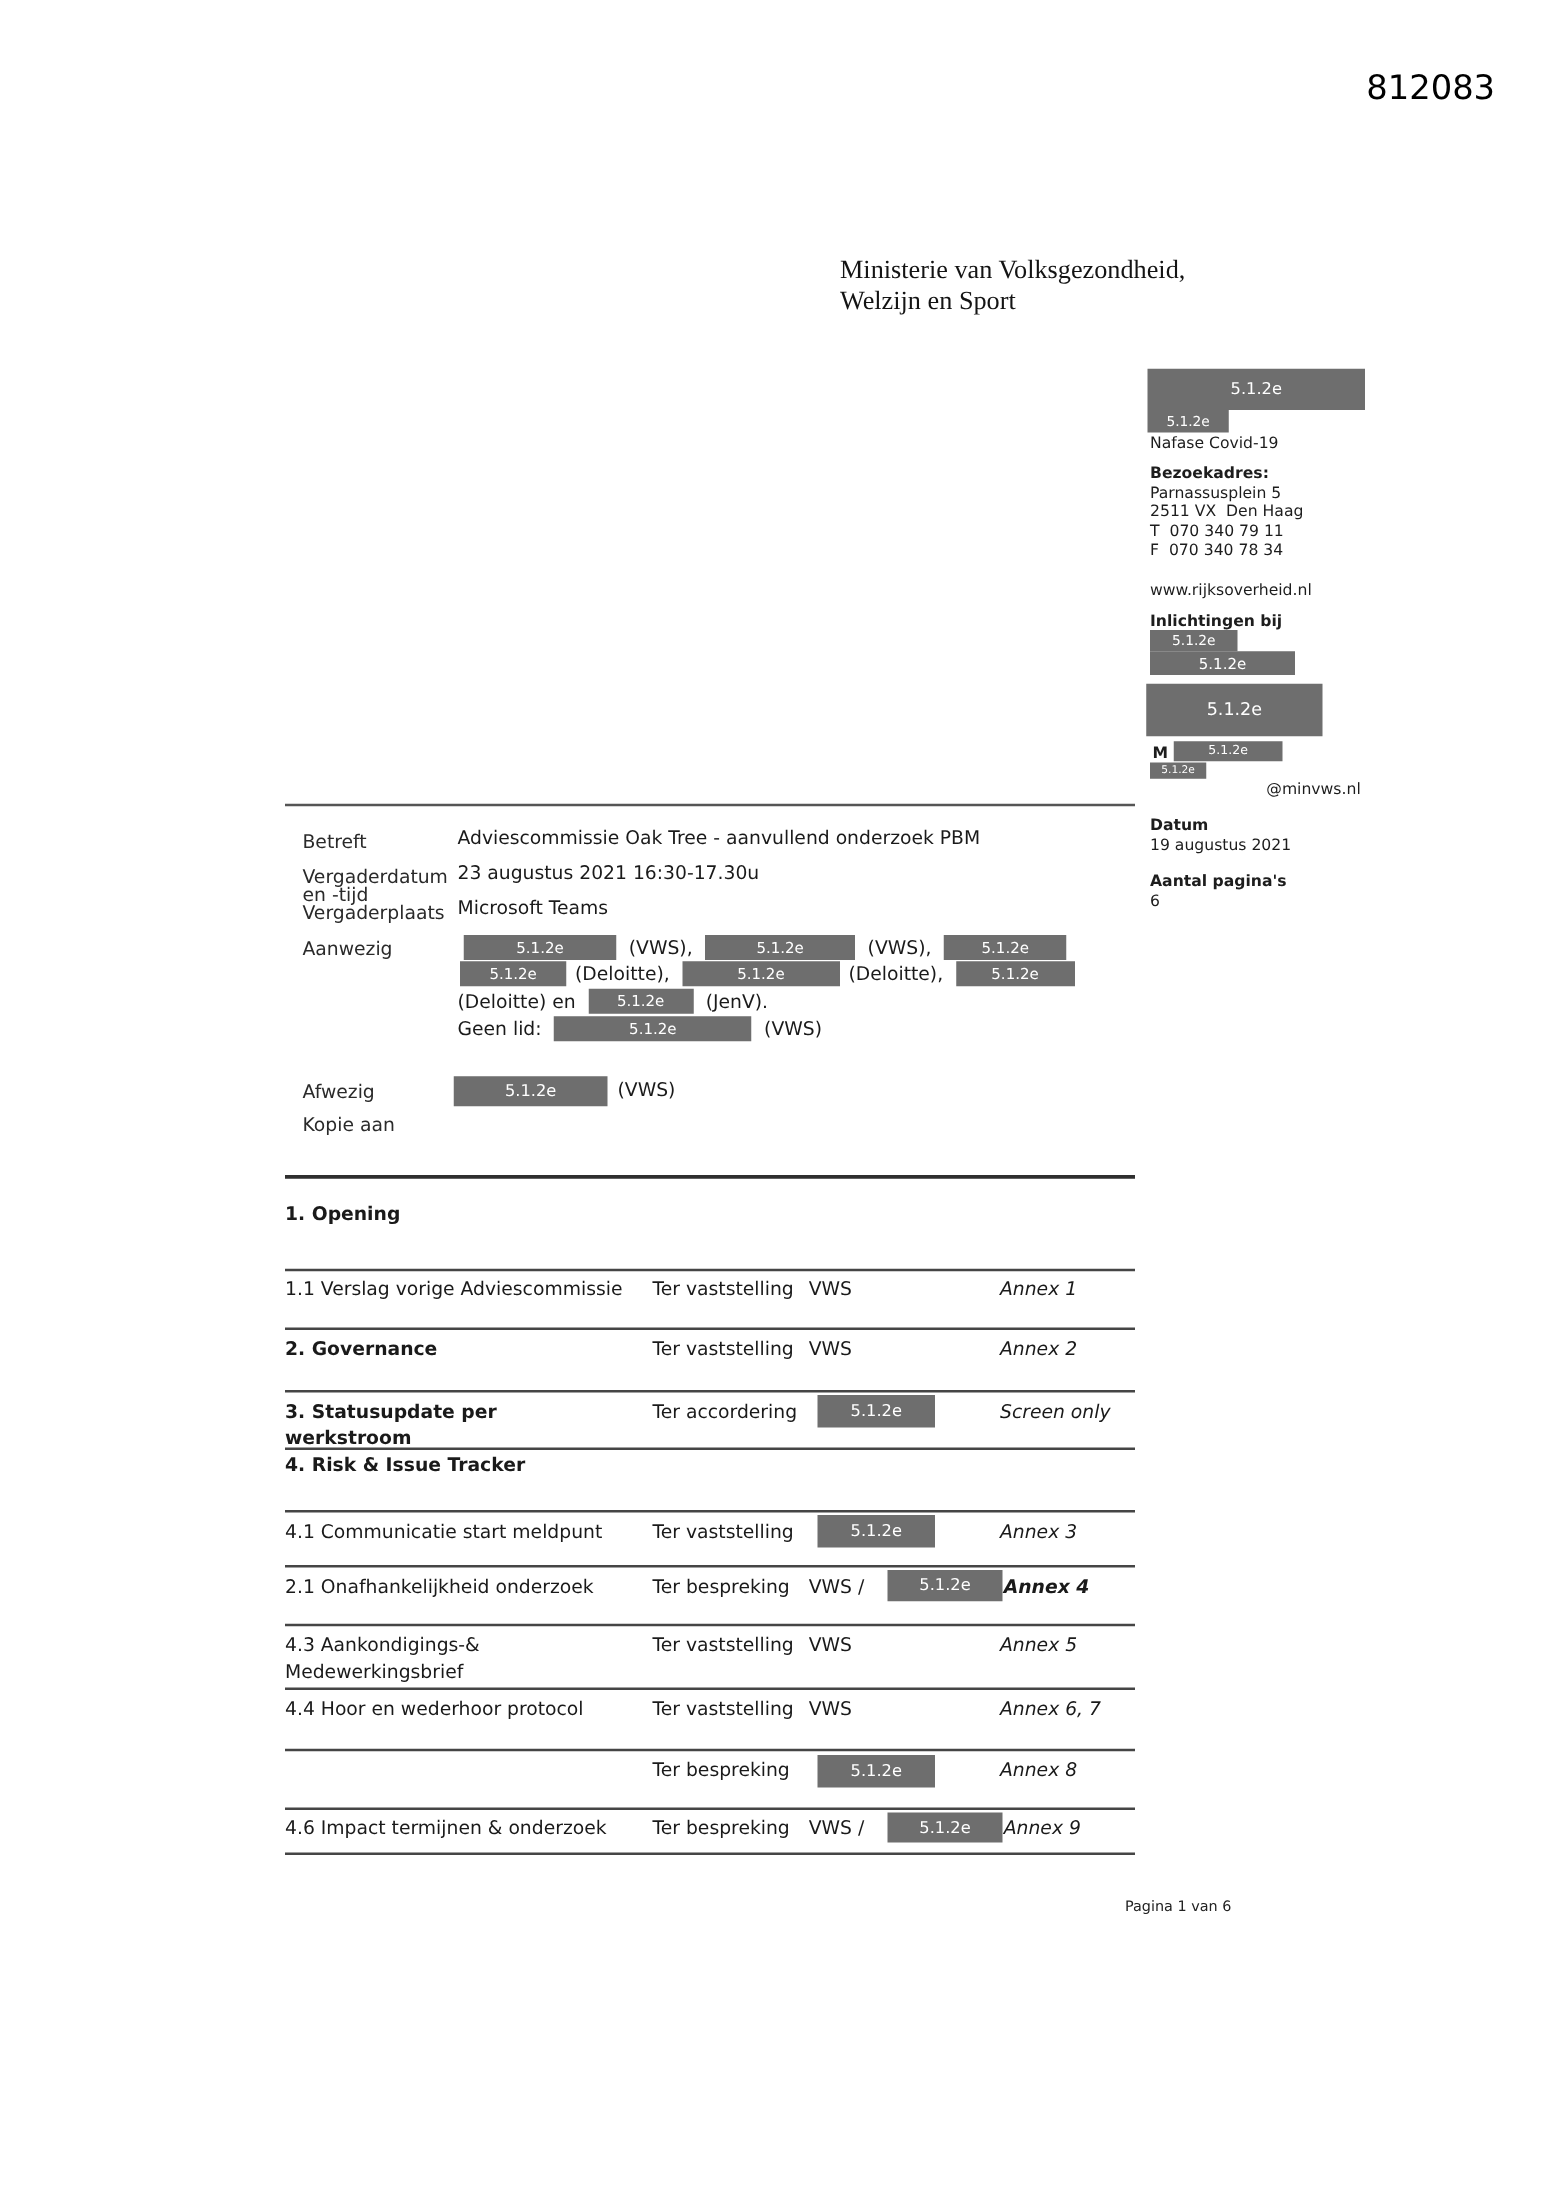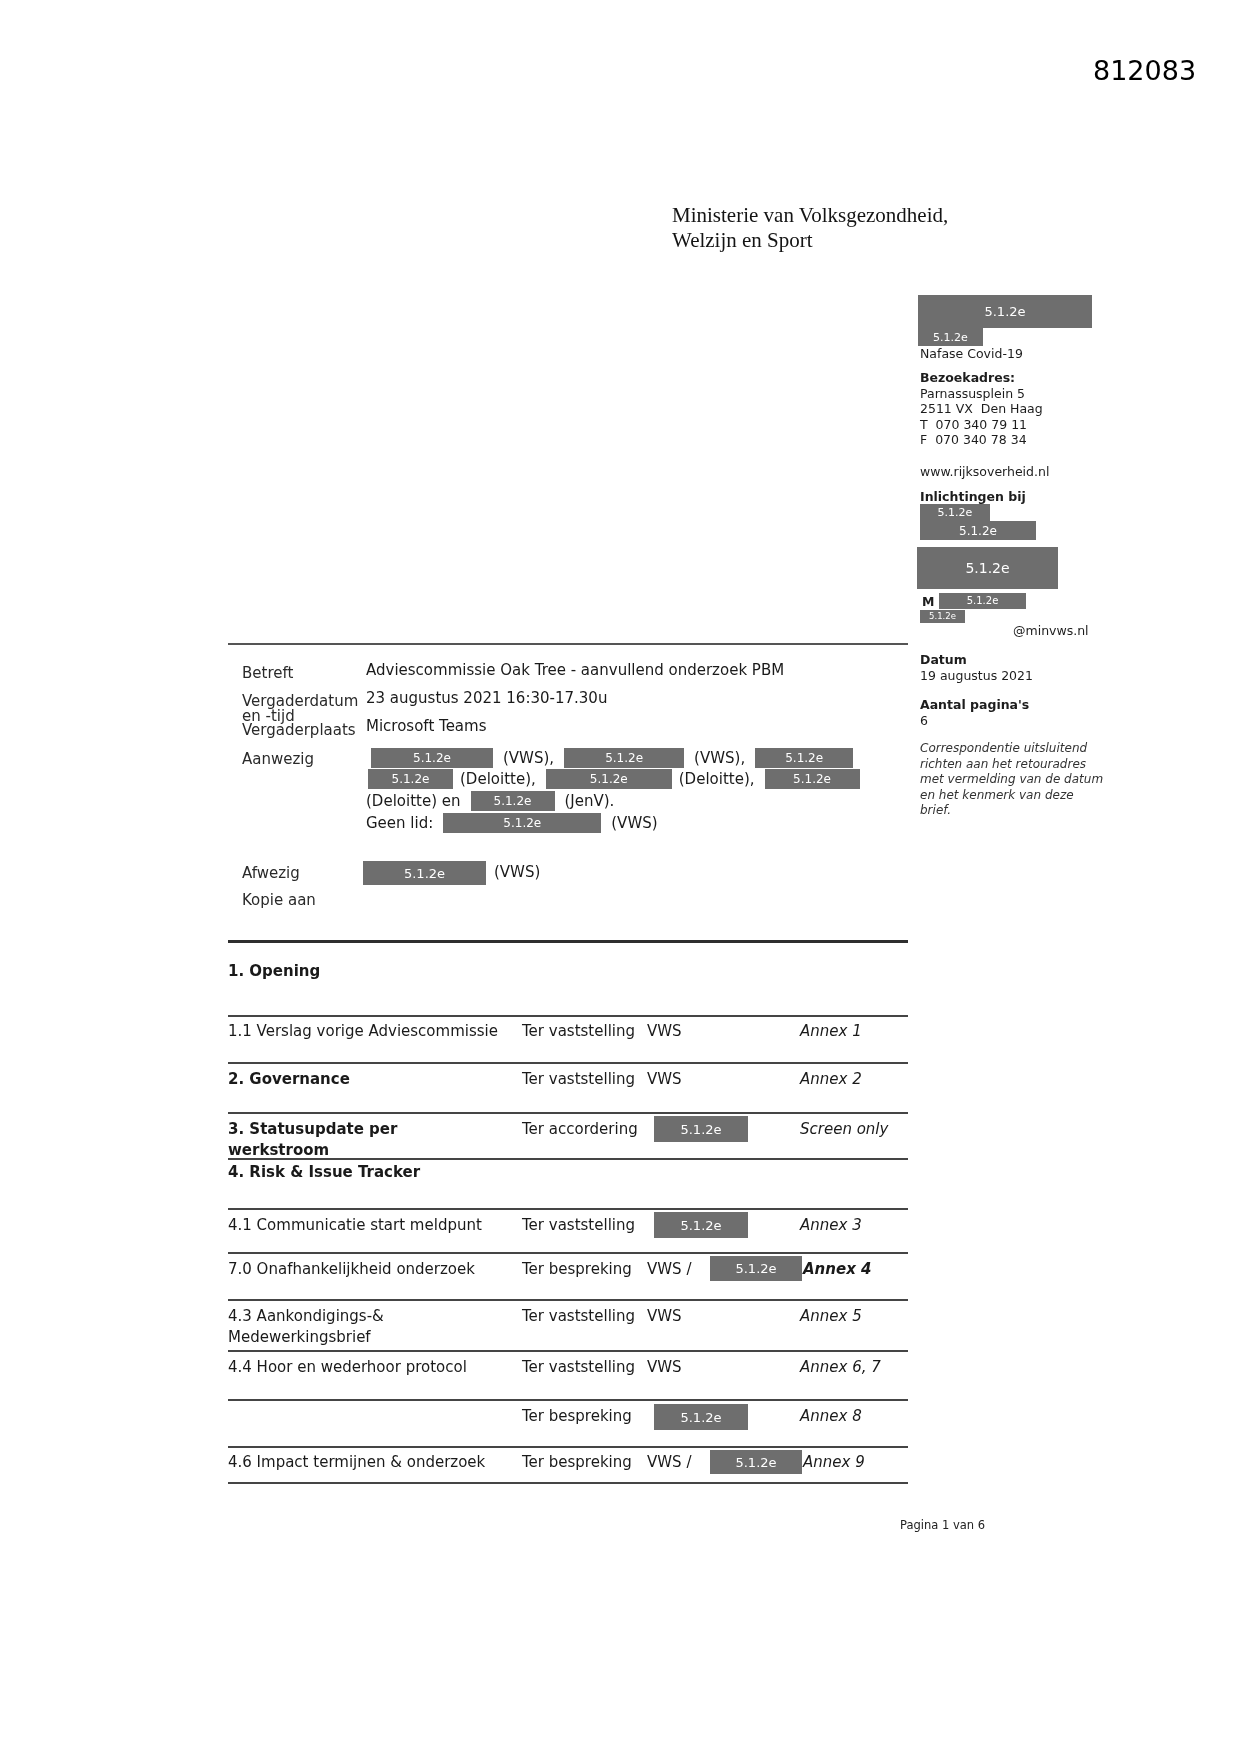--- a/index.html
+++ b/index.html
@@ -72,27 +72,20 @@
   <div class="abs redact" style="left:939px;top:593px;width:87px;height:16px;font-size:10px;">5.1.2e</div>
   <div class="abs redact" style="left:920px;top:610px;width:45px;height:13px;font-size:8.5px;">5.1.2e</div>
   <div class="abs side" style="left:1013px;top:609px;margin-top:14px;">@minvws.nl</div>
 
   <div class="abs side bold" style="left:920px;top:652px;text-align:right;">Datum</div>
   <div class="abs side" style="left:920px;top:668px;">19 augustus 2021</div>
 
   <div class="abs side bold" style="left:920px;top:697px;">Aantal pagina's</div>
   <div class="abs side" style="left:920px;top:713px;">6</div>
 
-  <div class="abs side-note" style="left:920px;top:741px;width:200px;">
-    <div>Correspondentie uitsluitend</div>
-    <div>richten aan het retouradres</div>
-    <div>met vermelding van de datum</div>
-    <div>en het kenmerk van deze</div>
-    <div>brief.</div>
-  </div>
 
 
   <div class="rule thin" style="top:643px;"></div>
 
   <div class="abs lbl" style="left:242px;top:666px;">Betreft</div>
   <div class="abs body" style="left:366px;top:661px;">Adviescommissie Oak Tree - aanvullend onderzoek PBM</div>
 
   <div class="abs lbl" style="left:242px;top:694px;">Vergaderdatum</div>
   <div class="abs lbl" style="left:242px;top:709px;">en -tijd</div>
   <div class="abs body" style="left:366px;top:689px;">23 augustus 2021 16:30-17.30u</div>
@@ -161,21 +154,21 @@
   <div class="rule" style="top:1158px;"></div>
   <div class="cell bold" style="left:228px;top:1162px;">4. Risk &amp; Issue Tracker</div>
 
   <div class="rule" style="top:1208px;"></div>
   <div class="cell" style="left:228px;top:1215px;">4.1 Communicatie start meldpunt</div>
   <div class="cell" style="left:522px;top:1215px;">Ter vaststelling</div>
   <div class="abs redact" style="left:654px;top:1212px;width:94px;height:26px;font-size:13px;">5.1.2e</div>
   <div class="cell it" style="left:800px;top:1215px;">Annex 3</div>
 
   <div class="rule" style="top:1252px;"></div>
-  <div class="cell" style="left:228px;top:1259px;">7.0 Onafhankelijkheid onderzoek</div>
+  <div class="cell" style="left:228px;top:1259px;">2.1 Onafhankelijkheid onderzoek</div>
   <div class="cell" style="left:522px;top:1259px;">Ter bespreking</div>
   <div class="cell" style="left:647px;top:1259px;">VWS /</div>
   <div class="abs redact" style="left:710px;top:1256px;width:92px;height:25px;font-size:13px;">5.1.2e</div>
   <div class="cell it" style="left:803px;top:1259px;font-weight:bold;">Annex 4</div>
 
   <div class="rule" style="top:1299px;"></div>
   <div class="cell" style="left:228px;top:1306px;">
     <div>4.3 Aankondigings-&amp;</div>
     <div>Medewerkingsbrief</div>
   </div>

